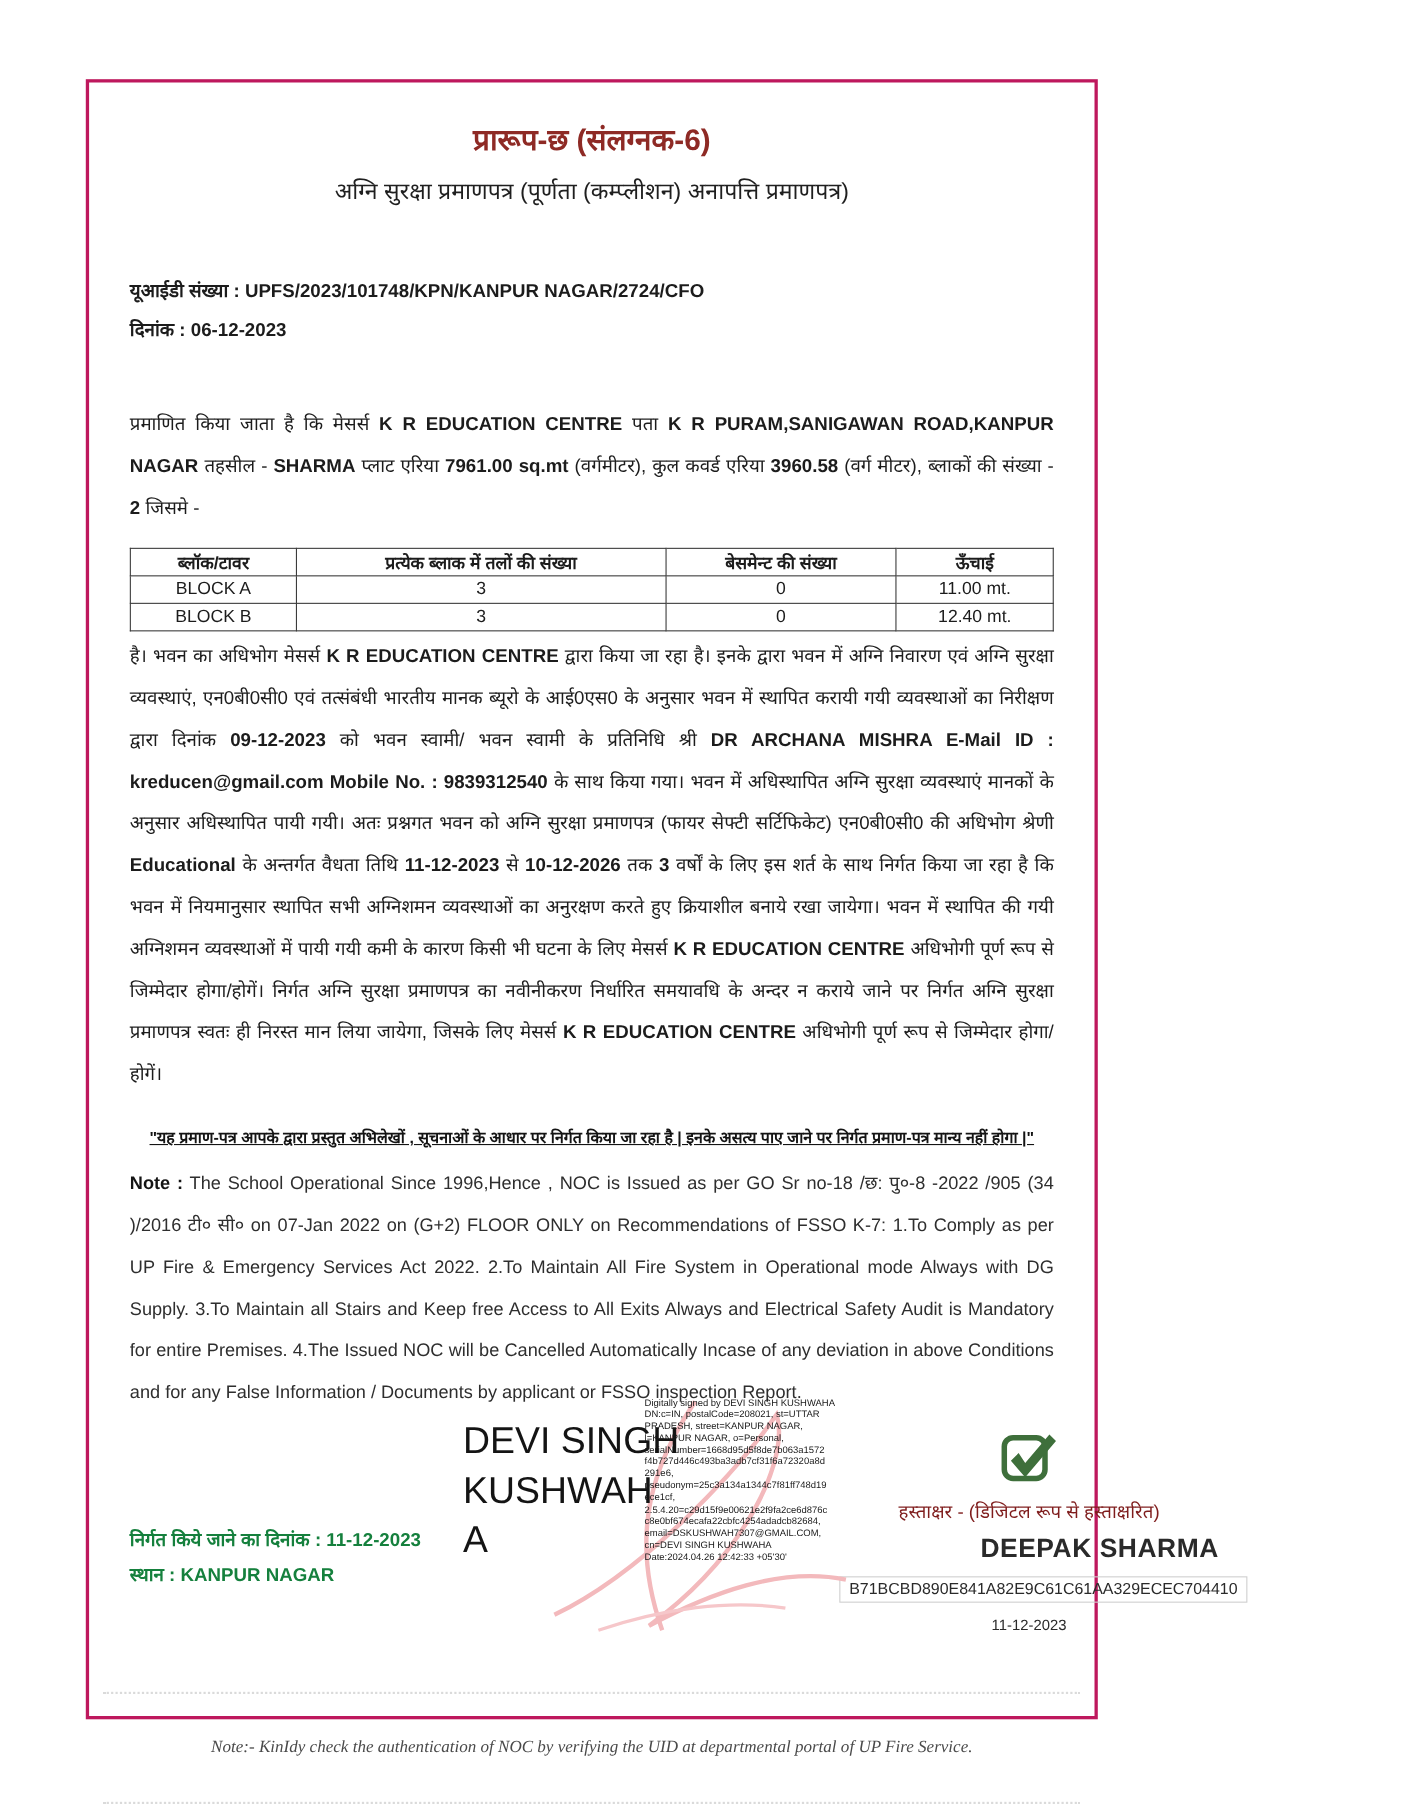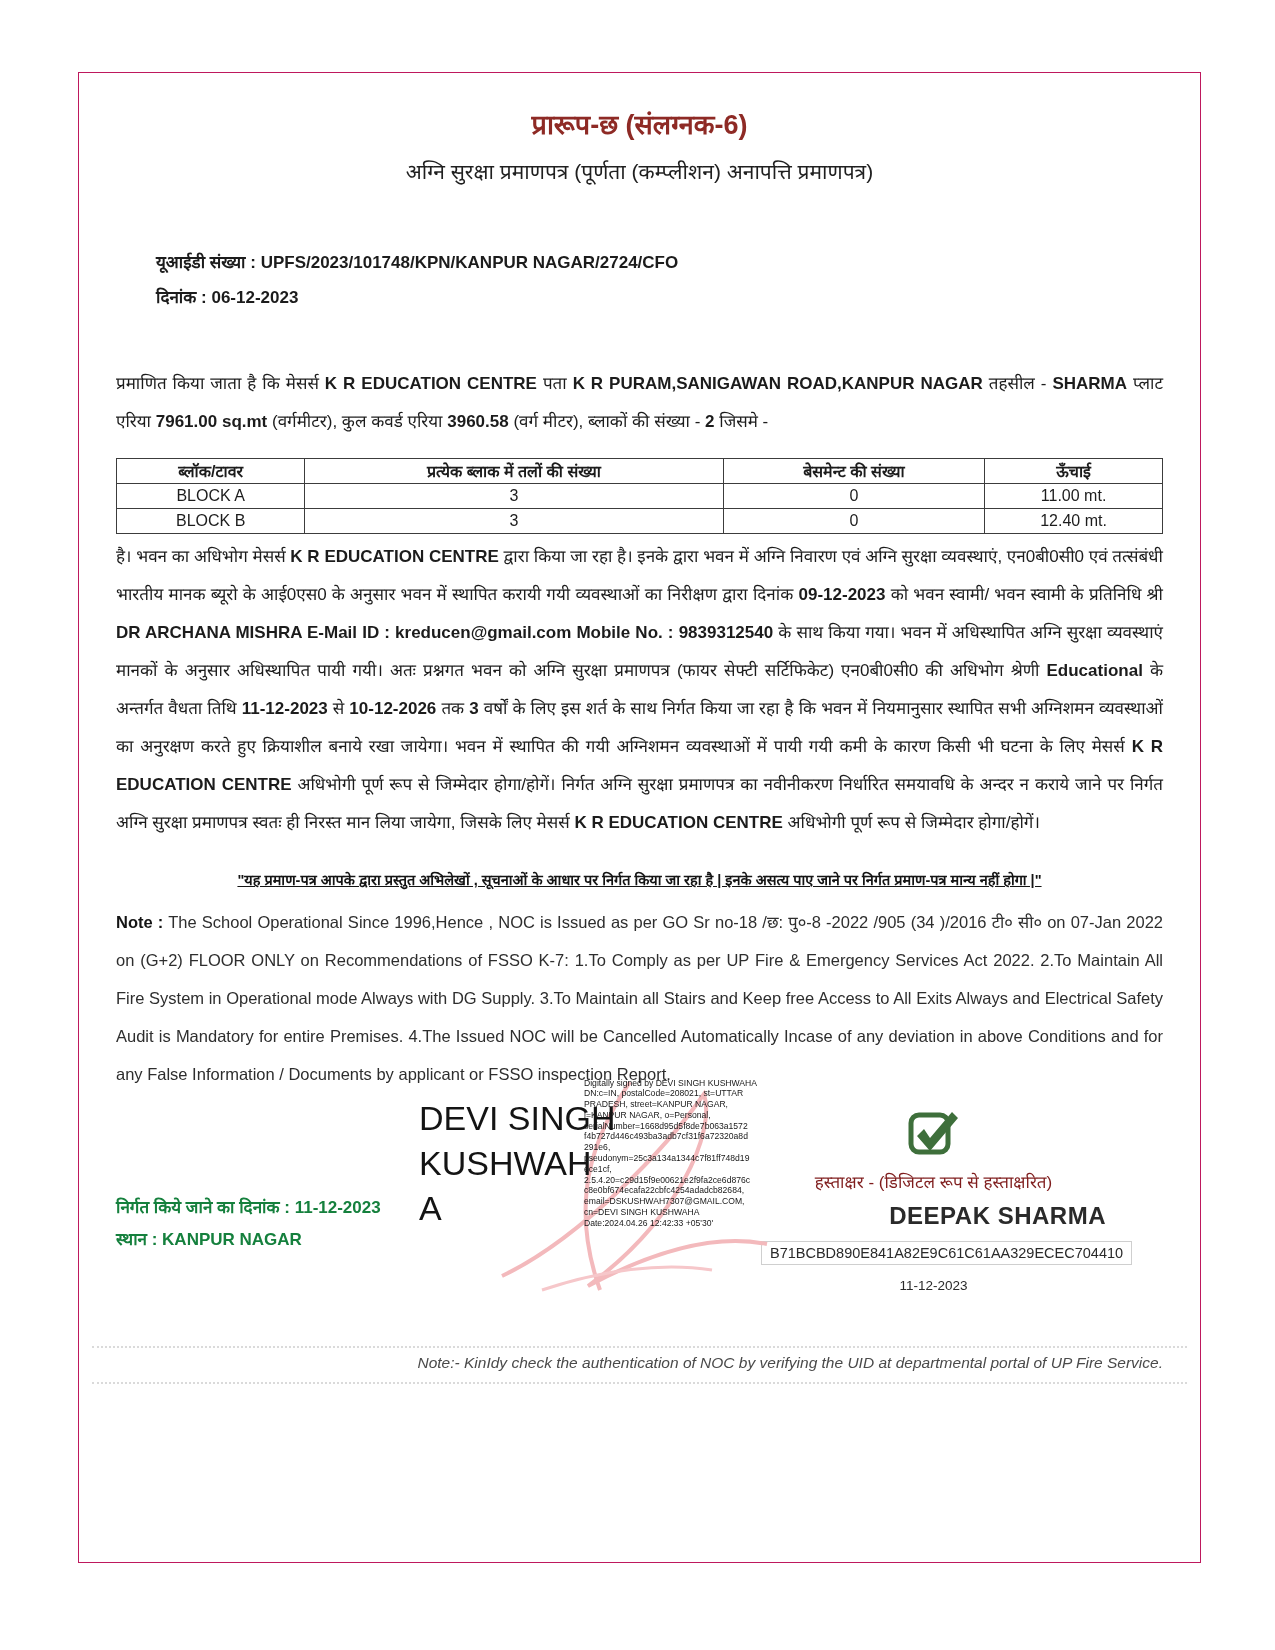--- a/index.html
+++ b/index.html
@@ -2,27 +2,27 @@
 <html><head>
 <meta charset="utf-8">
 <style>
   html,body{margin:0;padding:0;background:#ffffff;}
   body{
     width:1275px;height:1650px;position:relative;
     font-family:"Liberation Sans","DejaVu Sans",sans-serif;
     color:#262626;-webkit-font-smoothing:antialiased;
   }
   .sheet{
-    position:absolute;left:78px;top:72px;width:1123px;height:1491px;
-    border:1px solid #be185d;box-sizing:border-box;background:#fff;
+    position:absolute;left:78px;top:72px;width:920px;height:1491px;
+    border:3px solid #be185d;box-sizing:border-box;background:#fff;
   }
   .content{padding:28px 37px 0 37px;}
   .doc-title{margin:4px 0 0;text-align:center;color:#8e2a25;font-size:27px;font-weight:bold;}
   .doc-subtitle{margin:15px 0 0;text-align:center;color:#1f1f1f;font-size:21px;font-weight:500;}
-  .uid-block{margin-top:60px;font-size:17px;font-weight:bold;line-height:35px;color:#1c1c1c;margin-left:40px;}
+  .uid-block{margin-top:60px;font-size:17px;font-weight:bold;line-height:35px;color:#1c1c1c;}
   .intro{margin-top:50px;font-size:17px;line-height:38px;text-align:justify;color:#1c1c1c;}
   .blocks-table{width:100%;border-collapse:collapse;font-size:16px;color:#1c1c1c;}
   .blocks-table th,.blocks-table td{
     border:1px solid #3c3c3c;padding:1px 9px;text-align:center;height:22px;vertical-align:middle;
   }
   .blocks-table th{font-weight:bold;}
   .blocks-table .c1{width:18%;} .blocks-table .c2{width:40%;}
   .blocks-table .c3{width:25%;} .blocks-table .c4{width:17%;}
   .body-para{font-size:17px;line-height:38px;text-align:justify;margin-top:4px;color:#1c1c1c;}
   .declaration{margin-top:27px;text-align:center;font-size:14.5px;font-weight:bold;
@@ -38,21 +38,21 @@
   .left-dates{position:absolute;left:0;top:98px;font-size:17px;font-weight:bold;
     line-height:32px;color:#15803d;}
   .right-sign{position:absolute;left:645px;top:10px;width:345px;text-align:center;}
   .check-wrap{height:56px;}
   .signed-label{margin-top:10px;font-size:17px;color:#7f1d1d;}
   .officer-name{margin-top:9px;font-size:24px;font-weight:bold;color:#2a2a2a;letter-spacing:.5px;text-align:right;}
   .hash-box{margin-top:11px;display:inline-block;border:1px solid #cfcfcf;
     padding:3px 8px;font-size:14.5px;color:#2a2a2a;}
   .sign-date{margin-top:13px;font-size:13.5px;color:#2a2a2a;}
   .dotted-sep{border:none;border-top:2px dotted #dadada;margin:10px -24px 0;}
-  .footer-note{margin:6px 0;text-align:right;font-style:italic;color:#4a4a4a;font-size:15.5px;}
+  .footer-note{margin:40px 0;text-align:center;font-style:italic;color:#4a4a4a;font-size:15.5px;font-family:Liberation Serif, serif;}
 </style>
 </head>
 <body>
 
 <div class="sheet">
   <div class="content">
 
     <div class="doc-title">प्रारूप-छ (संलग्नक-6)</div>
     <div class="doc-subtitle">अग्नि सुरक्षा प्रमाणपत्र (पूर्णता (कम्प्लीशन) अनापत्ति प्रमाणपत्र)</div>
 

